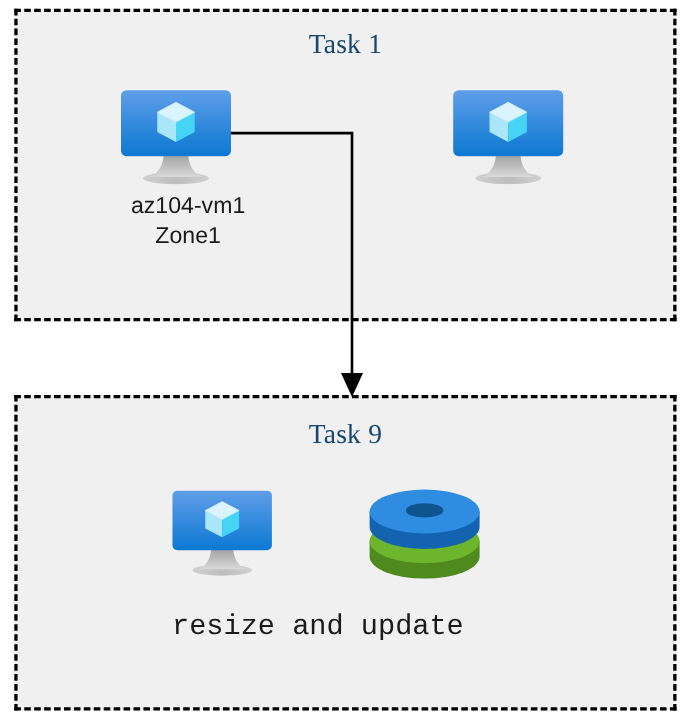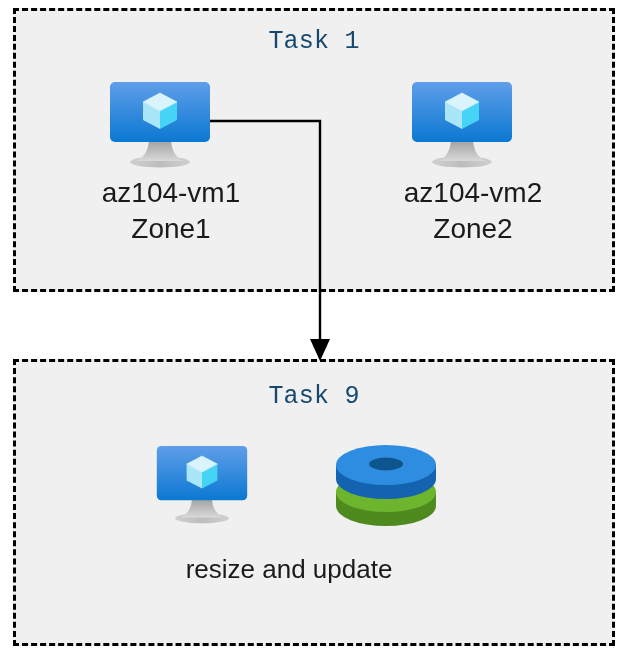--- a/index.html
+++ b/index.html
@@ -39,21 +39,21 @@
     height: 287px;
   }
 
   .task-title {
     position: absolute;
     left: 0;
     width: 100%;
     text-align: center;
     color: #16486f;
     font-size: 25px;
-    font-family: Liberation Mono, monospace;
+    font-family: Liberation Serif, serif;
     letter-spacing: 0.2px;
     white-space: nowrap;
   }
   #task1-title { top: 27px; }
   #task2-title { top: 382px; }
 
   
   .vm-icon {
     position: absolute;
   }
@@ -69,33 +69,34 @@
     left: 332px;
     top: 443px;
   }
   #disk-icon svg { display: block; }
 
   
   .node-label {
     position: absolute;
     text-align: center;
     color: #1a1a1a;
-    font-size: 28px;
+    font-size: 21px;
     line-height: 1.28;
     font-family: "Liberation Sans", sans-serif;
     white-space: pre;
   }
   #vm1-label { left: 46px;  top: 175px; width: 250px; }
   #vm2-label { left: 348px; top: 175px; width: 250px; }
   #task2-label {
     left: 64px;
     top: 553px;
     width: 450px;
     text-align: center;
     font-size: 26px;
+    font-family: Liberation Mono, monospace;
   }
 
   
   #connector {
     position: absolute;
     left: 0;
     top: 0;
     width: 628px;
     height: 654px;
     pointer-events: none;
@@ -168,22 +169,20 @@
       <rect x="2" y="2" width="100" height="60" rx="5" ry="5" fill="url(#scr2)"></rect>
       <g transform="translate(52,31)">
         <polygon points="0,-18 17,-9 0,0 -17,-9" fill="#d9f4fd"></polygon>
         <polygon points="-17,-9 0,0 0,18 -17,9" fill="#a8e6f8"></polygon>
         <polygon points="17,-9 0,0 0,18 17,9" fill="#45d4f5"></polygon>
         <polygon points="0,-18 17,-9 0,0 -17,-9" fill="none" stroke="#eafaff" stroke-width="0.6"></polygon>
       </g>
     </svg>
   </div>
 
-  <div id="vm2-label" class="node-label">az104-vm2
-Zone2</div>
 
   <div id="task2-box" class="task-box"></div>
 
   <div id="task2-title" class="task-title">Task 9</div>
 
   <div id="vm3-icon" class="vm-icon">
     <svg width="94" height="80" viewBox="0 0 104 88" xmlns="http://www.w3.org/2000/svg">
       <defs>
         <linearGradient id="scr3" x1="0" y1="0" x2="0" y2="1">
           <stop offset="0" stop-color="#5f9ee9"></stop>

